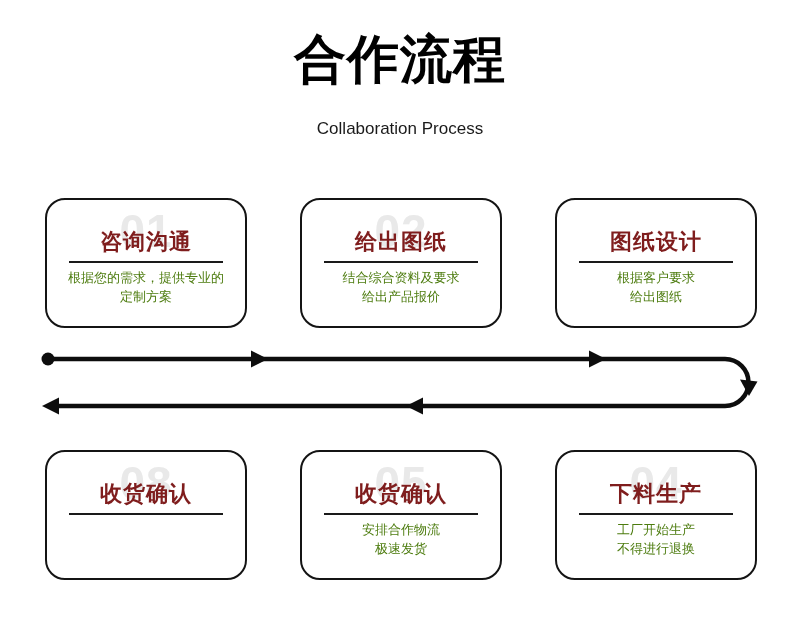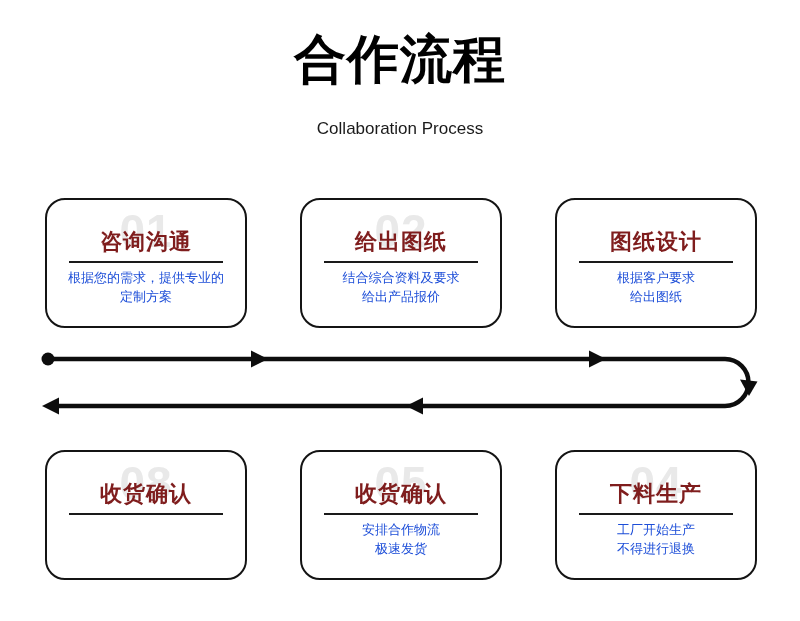--- a/index.html
+++ b/index.html
@@ -84,21 +84,21 @@
     position: relative;
     width: 154px;
     height: 0;
     border-top: 2px solid #1a1a1a;
     margin: 7px auto 6px auto;
   }
   .card-desc {
     position: relative;
     font-size: 13px;
     line-height: 1.45;
-    color: #1d4ed8;
+    color: #4d7c0f;
     white-space: pre-line;
     padding: 0 16px;
   }
   .flow-arrow {
     position: absolute;
     top: 340px;
     left: 0;
     width: 800px;
     height: 90px;
     display: block;

